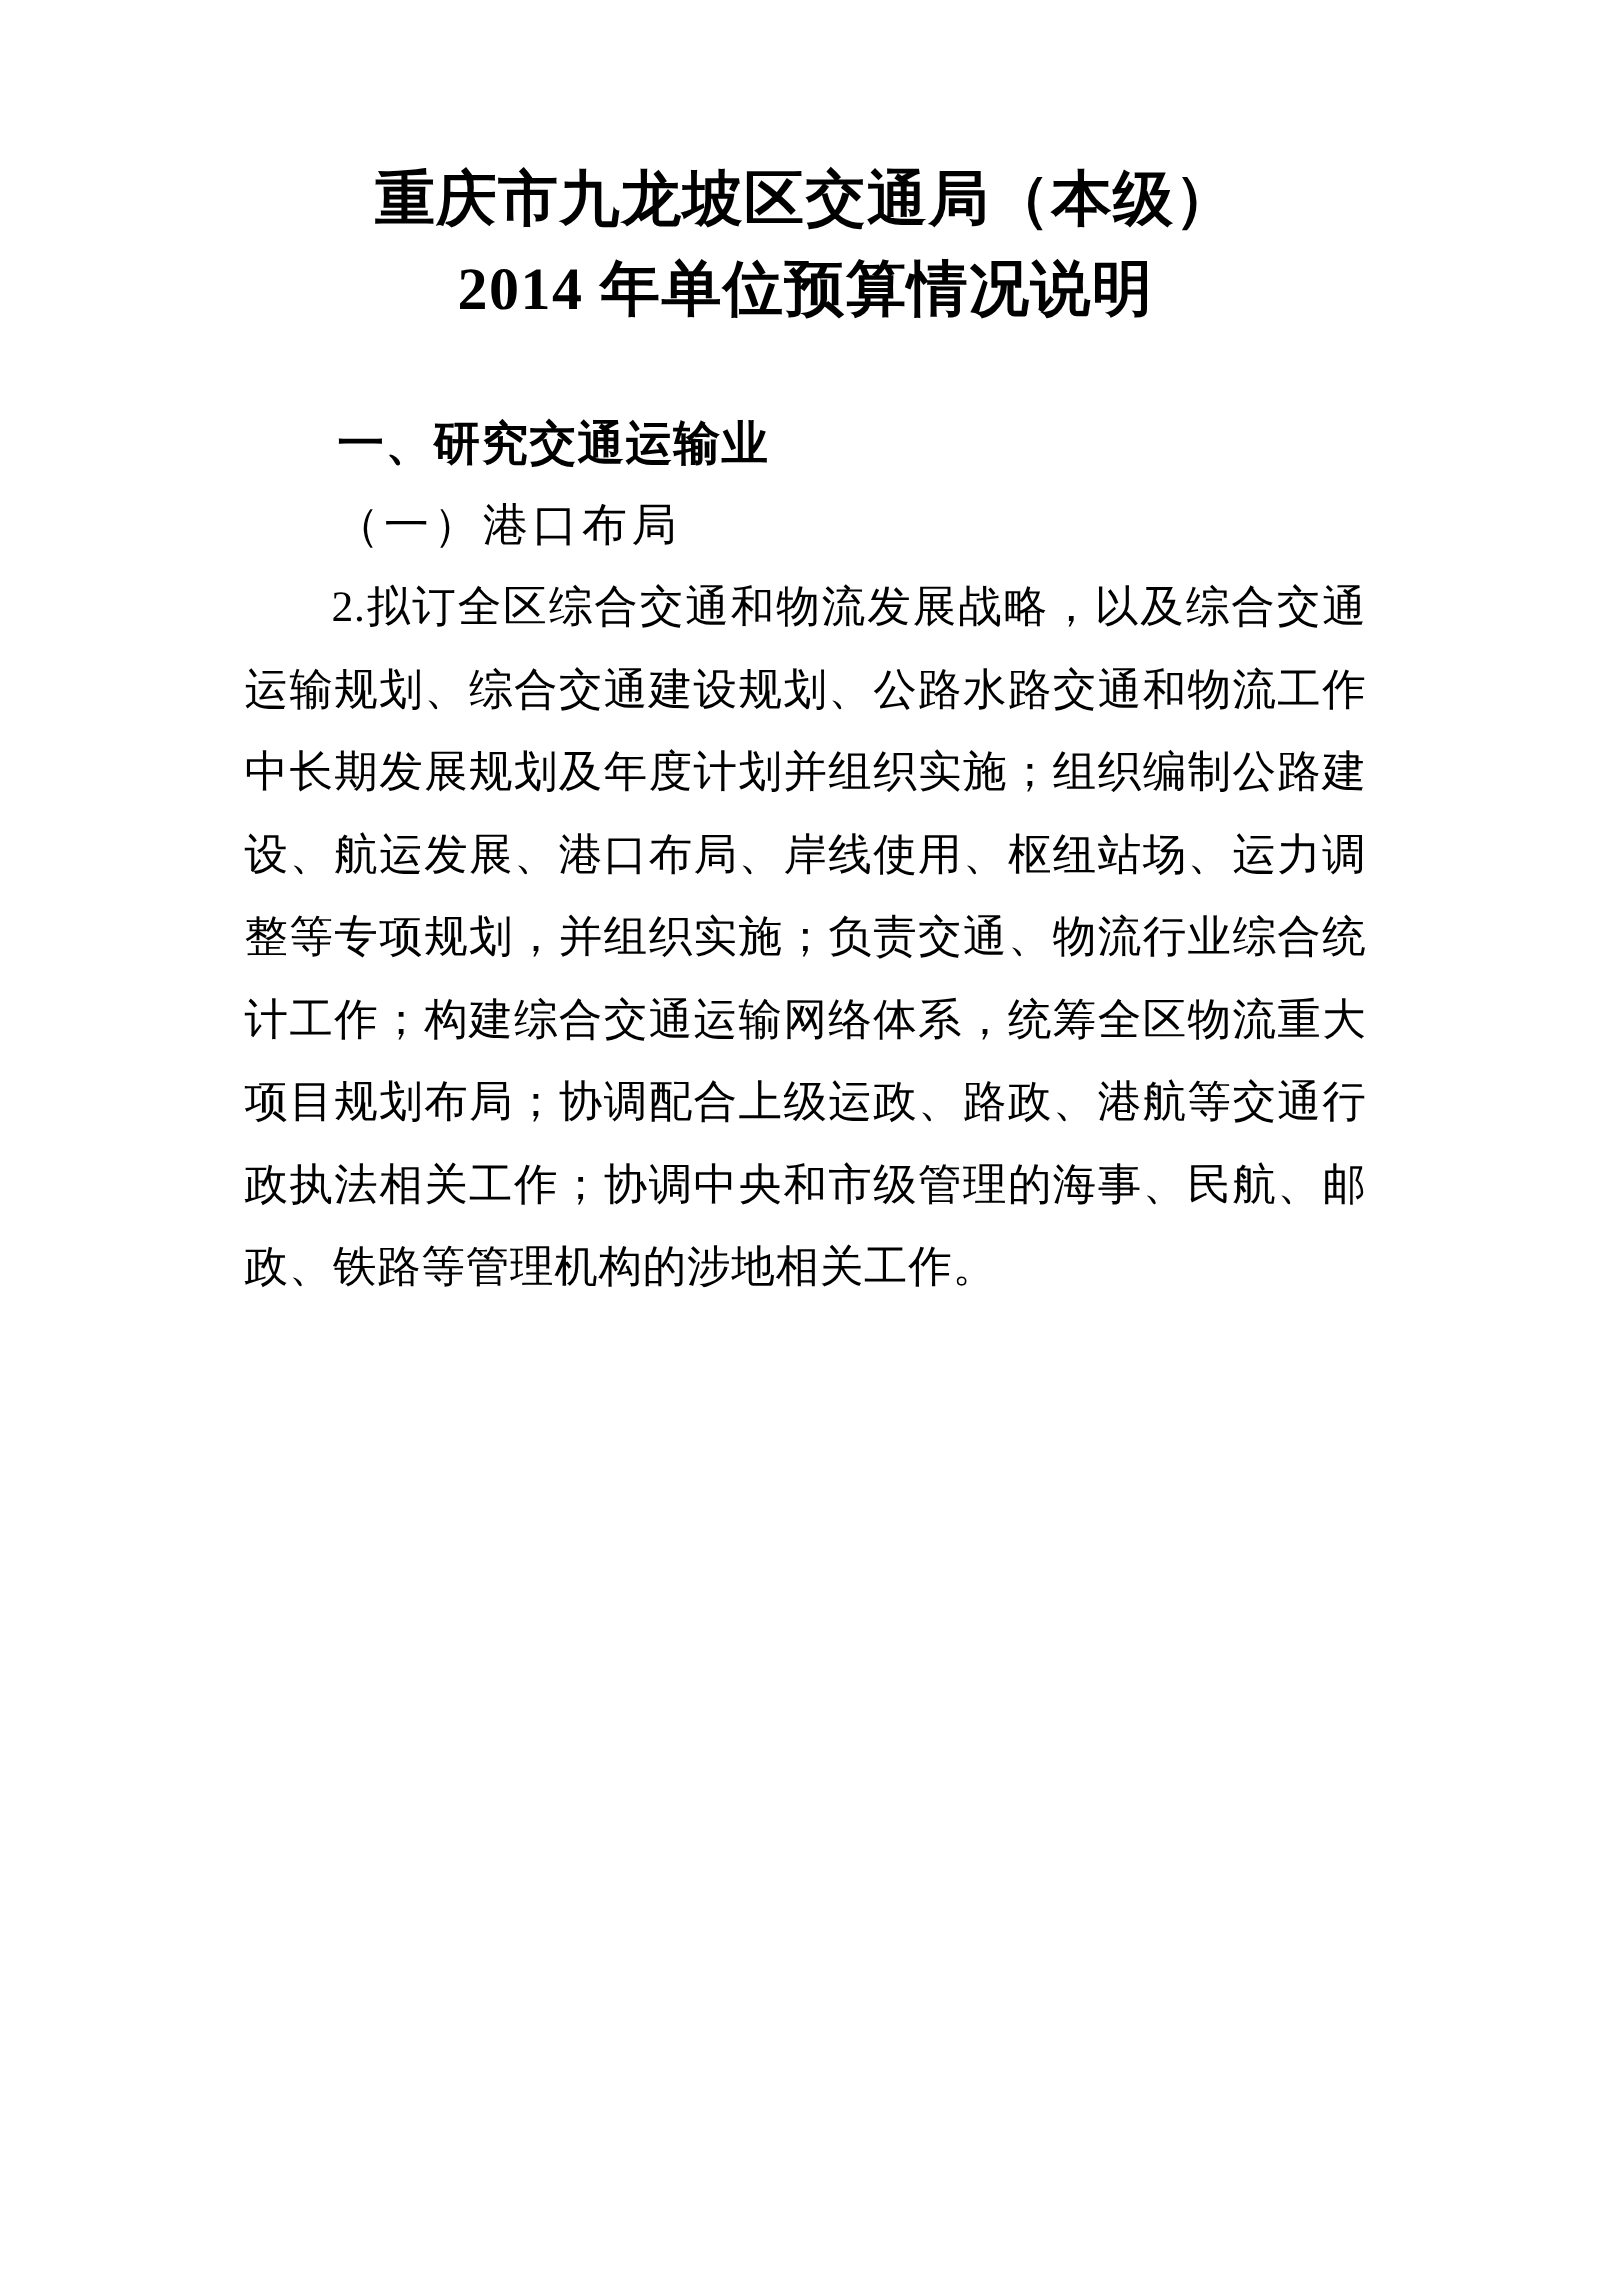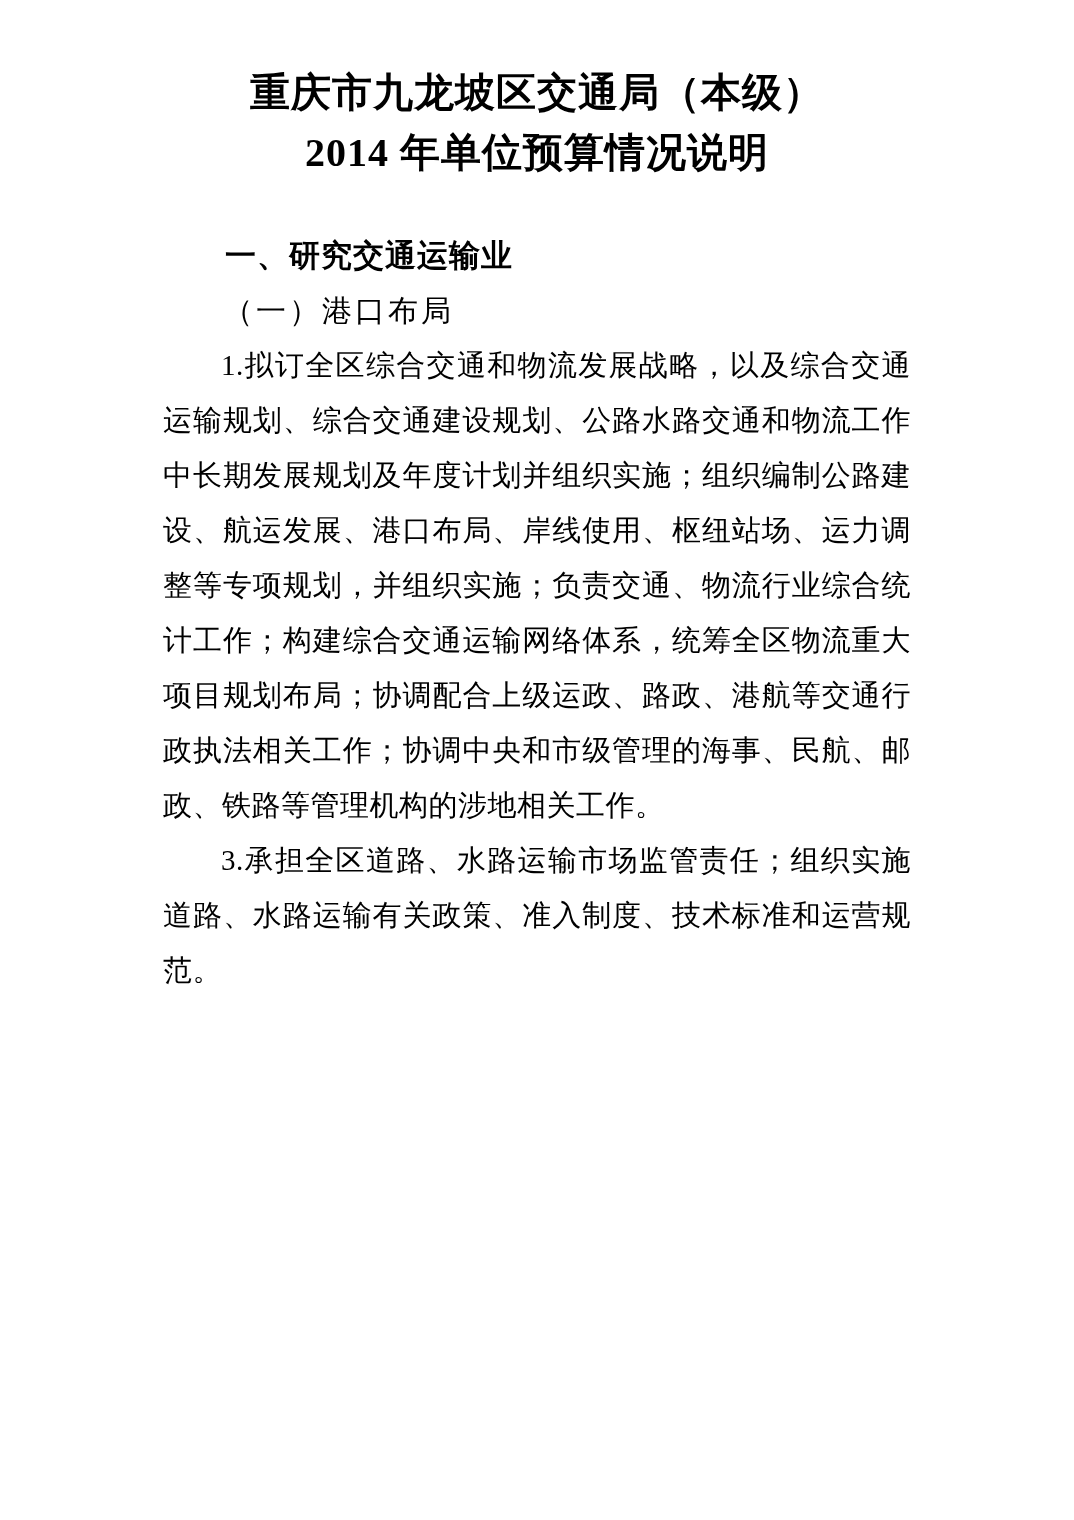--- a/index.html
+++ b/index.html
@@ -8,21 +8,21 @@
     font-family: "Liberation Serif", "DejaVu Serif", serif;
   }
   .page {
     position: relative;
     width: 1074px;
     height: 1520px;
     margin: 0 auto;
     background: #ffffff;
     color: #000000;
     overflow: hidden;
-    padding: 63px 163px 0 163px;
+    padding: 103px 163px 0 163px;
   }
   .title {
     text-align: center;
     font-family: "Liberation Serif", "DejaVu Serif", serif;
     font-weight: bold;
     font-size: 40px;
     line-height: 60px;
     color: #000000;
     letter-spacing: 1px;
   }
@@ -65,18 +65,17 @@
     <span class="title-line">重庆市九龙坡区交通局（本级）</span>
     <span class="title-line">2014 年单位预算情况说明</span>
   </h1>
 
   <div class="body-text">
     <h2 class="section-heading">一、研究交通运输业</h2>
 
     <h3 class="section-subheading">（一）港口布局</h3>
 
 
-    <p>1.拟订全区综合交通和物流发展战略，以及综合交通运输规划、综合交通建设规划、公路水路交通和物流工作中长期发展规划及年度计划并组织实施；组织编制公路建设、航运发展、港口布局、岸线使用、枢纽站场、运力调整等专项规划，并组织实施；负责交通、物流行业综合统计工作；构建综合交通运输网络体系，统筹全区物流重大项目规划布局；协调配合上级运政、路政、港航等交通行政执法相关工作；协调中央和市级管理的海事、民航、邮政、铁路等管理机构的涉地相关工作。</p>
+    <p>2.拟订全区综合交通和物流发展战略，以及综合交通运输规划、综合交通建设规划、公路水路交通和物流工作中长期发展规划及年度计划并组织实施；组织编制公路建设、航运发展、港口布局、岸线使用、枢纽站场、运力调整等专项规划，并组织实施；负责交通、物流行业综合统计工作；构建综合交通运输网络体系，统筹全区物流重大项目规划布局；协调配合上级运政、路政、港航等交通行政执法相关工作；协调中央和市级管理的海事、民航、邮政、铁路等管理机构的涉地相关工作。</p>
 
-    <p>3.承担全区道路、水路运输市场监管责任；组织实施道路、水路运输有关政策、准入制度、技术标准和运营规范。</p>
 
   </div>
 </div>
 
 </body></html>

